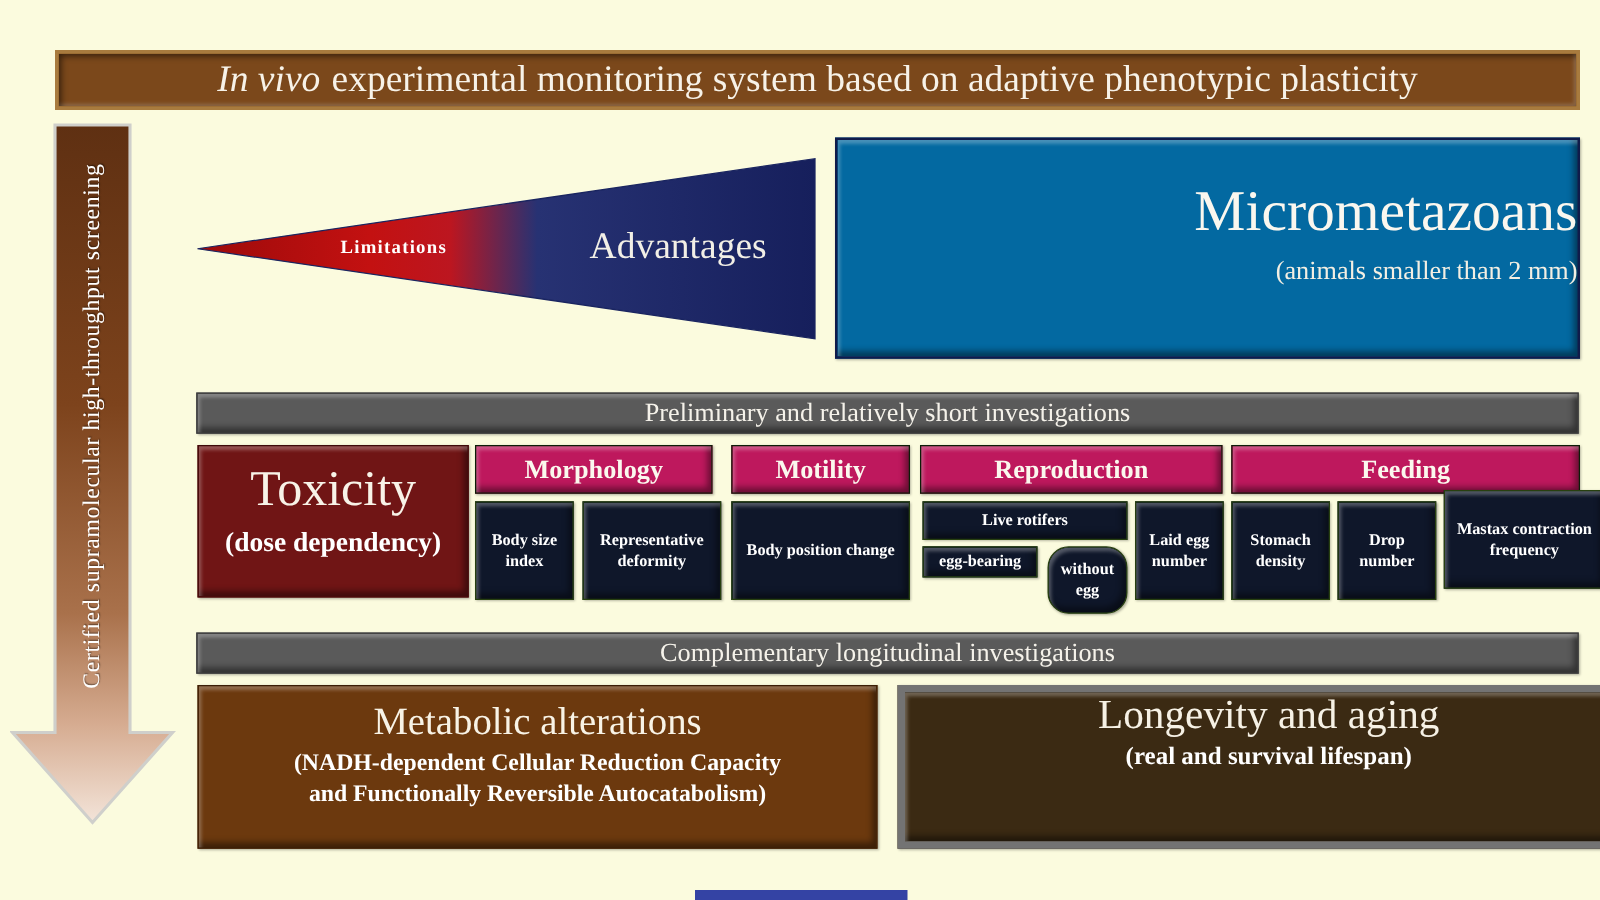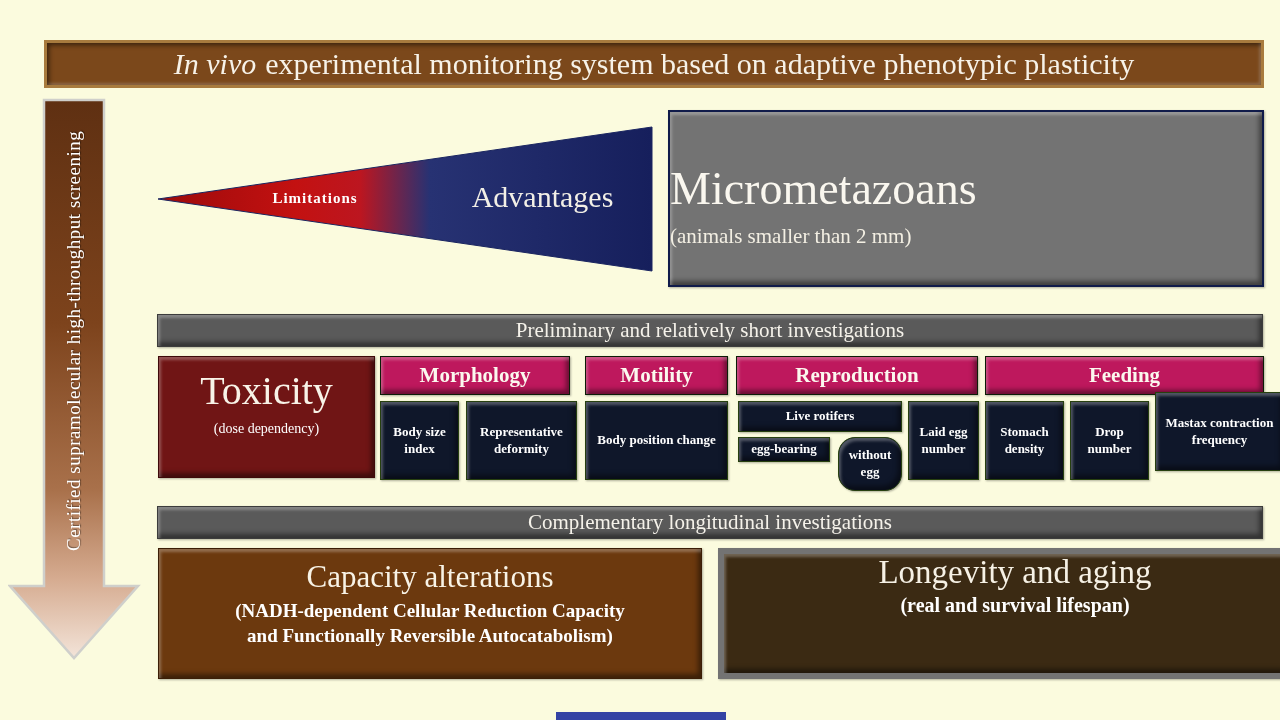--- a/index.html
+++ b/index.html
@@ -40,41 +40,41 @@
     left:245px;top:190px;width:140px;text-align:center;
     font-weight:bold;font-size:15px;letter-spacing:1px;color:#FFFFFF;
   }
   .adv-label{
     left:460px;top:180px;width:165px;text-align:center;
     font-size:30px;color:#F2EFE6;
   }
   
   .micro{
     left:668px;top:110px;width:596px;height:177px;
-    background:#737373;border:2px solid #101B4A;
-    text-align:left;padding-top:52px;
+    background:#0369a1;border:2px solid #101B4A;
+    text-align:right;padding-top:32px;
   }
   .micro-title{font-size:46px;line-height:1.1;color:#FAF7EF;}
   .micro-sub{font-size:21px;margin-top:9px;color:#F3EFE3;}
   
   .graybar{
     left:157px;width:1106px;height:33px;
     background:#5A5A5A;border:1px solid #3C3C3C;
     text-align:center;line-height:31px;font-size:21px;color:#F5F2EA;
   }
   .bar1{top:314px;}
   .bar2{top:506px;}
   
   .tox{
     left:158px;top:356px;width:217px;height:122px;
     background:#701515;border:1px solid #3E0909;
     text-align:center;padding-top:12px;
   }
   .tox-title{font-size:40px;line-height:1.1;color:#F8F3E8;}
-  .tox-sub{font-size:14px;font-weight:normal;margin-top:8px;}
+  .tox-sub{font-size:22px;font-weight:bold;margin-top:8px;}
   
   .hdr{
     top:356px;height:39px;background:#be185d;border:1px solid #0C1D07;
     text-align:center;line-height:37px;font-size:21px;font-weight:bold;color:#FBF8EE;
   }
   .h-morph{left:380px;width:190px;}
   .h-mot{left:585px;width:143px;}
   .h-rep{left:736px;width:242px;}
   .h-feed{left:985px;width:279px;}
   
@@ -173,21 +173,21 @@
 <div class="abs sub s-noegg bevel">without egg</div>
 <div class="abs sub s-laidegg bevel">Laid egg number</div>
 
 <div class="abs sub s-stomach bevel">Stomach density</div>
 <div class="abs sub s-drop bevel">Drop number</div>
 <div class="abs sub s-mastax bevel">Mastax contraction frequency</div>
 
 <div class="abs graybar bar2 bevel">Complementary longitudinal investigations</div>
 
 <div class="abs metab bevel">
-  <div class="metab-title">Capacity alterations</div>
+  <div class="metab-title">Metabolic alterations</div>
   <div class="metab-sub">
     <div>(NADH-dependent Cellular Reduction Capacity</div>
     <div>and Functionally Reversible Autocatabolism)</div>
   </div>
 </div>
 
 <div class="abs longev bevel">
   <div class="longev-title">Longevity and aging</div>
   <div class="longev-sub">(real and survival lifespan)</div>
 </div>

